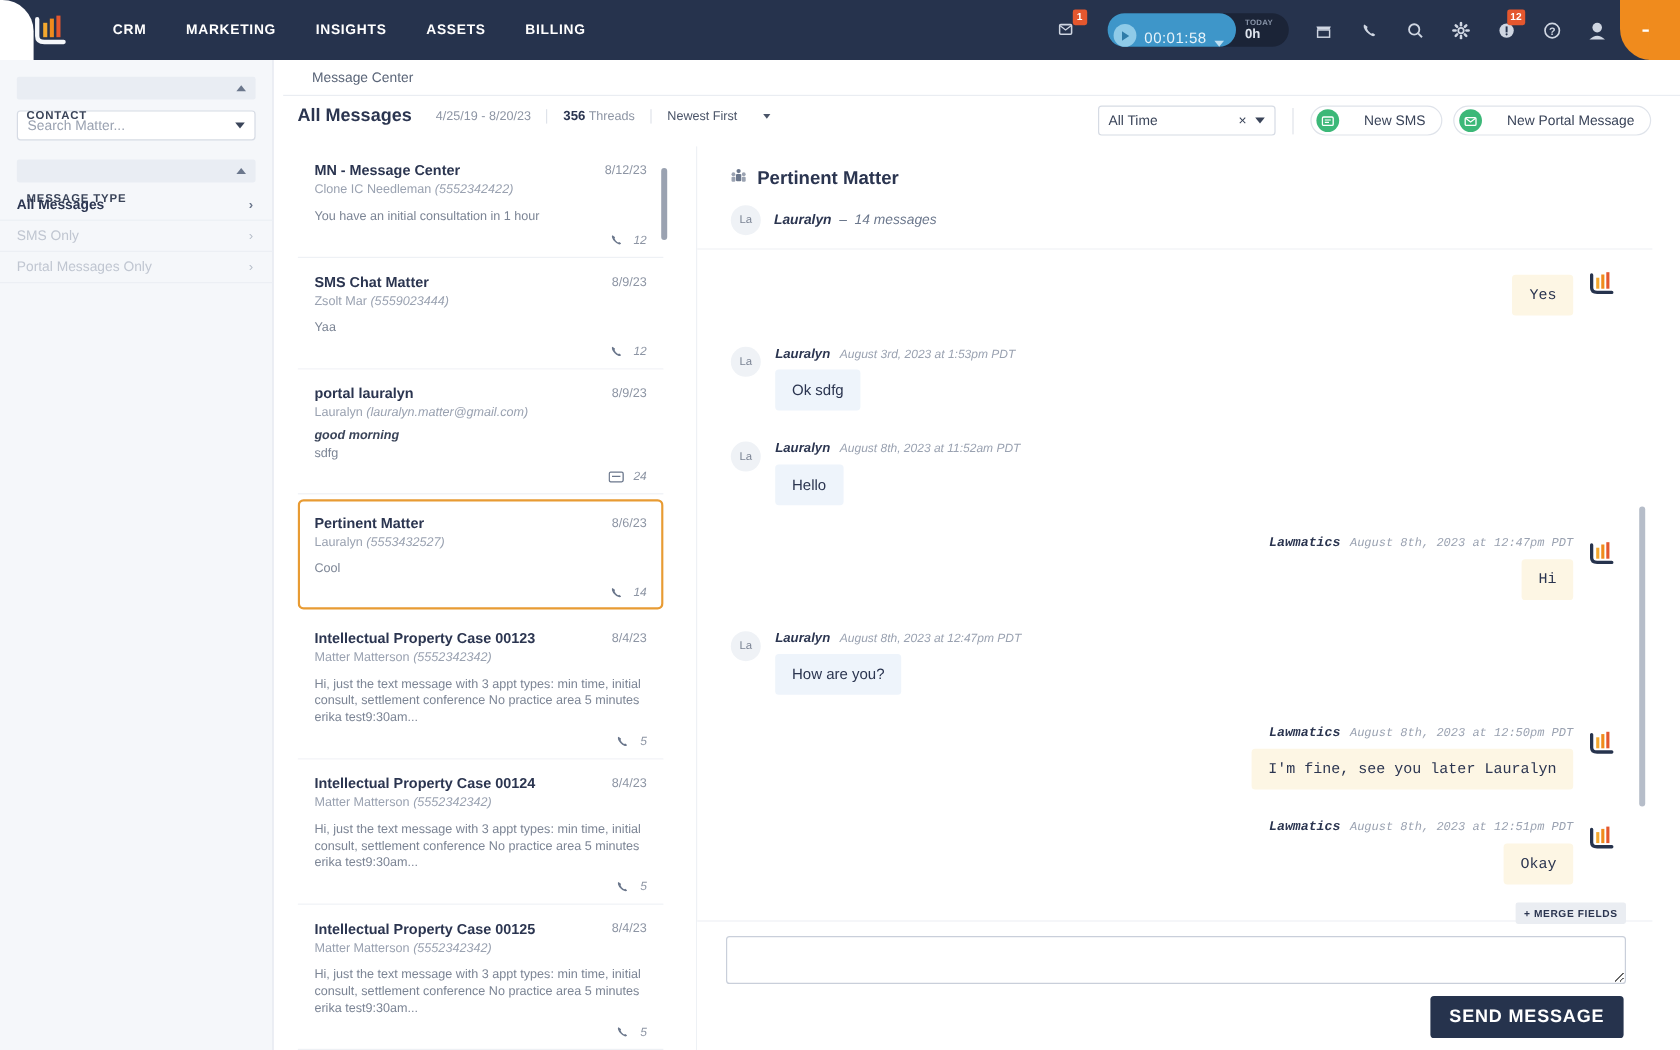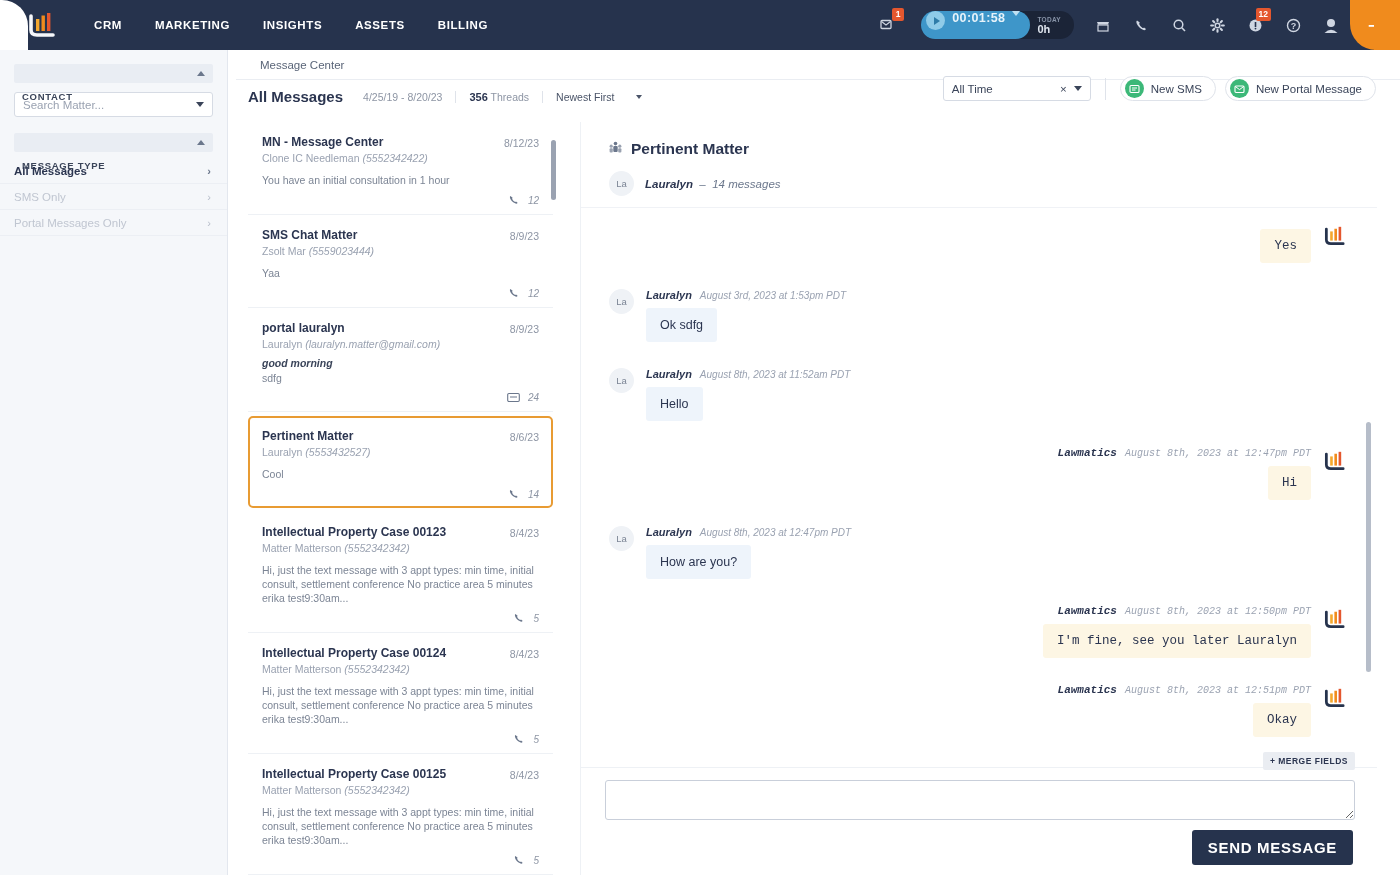--- a/index.html
+++ b/index.html
@@ -37,24 +37,23 @@
   .badge{
     position:absolute; top:-2px; right:-1px; background:#e4572e; color:#fff;
     font-size:8.5px; font-weight:bold; line-height:1; padding:2px 3px; border-radius:2px;
     min-width:12px; text-align:center;
   }
   .timer{
     display:flex; align-items:center; background:#1b2437; border-radius:16px;
     height:28px; margin:0 10px 0 14px; padding-right:4px;
   }
   .timer-left{
-    display:flex;align-items:flex-start; gap:7px;
+    display:flex;align-items:flex-end; gap:7px;
     background:#3e96c9; border-radius:16px; height:28px; padding:0 10px 0 5px;
     cursor:pointer;
-    font-weight:bold;
   }
   .play-circle{
     width:19px;height:19px;border-radius:50%;background:#8fcbe8;
     display:flex;align-items:center;justify-content:center;
   }
   .play-tri{
     width:0;height:0;border-left:6px solid #2f7ca8;
     border-top:4px solid transparent;border-bottom:4px solid transparent; margin-left:2px;
   }
   .timer-val{ color:#e7f3fa; font-size:12.5px; letter-spacing:.4px; }
@@ -109,52 +108,52 @@
   .listhead{
     position:absolute; left:248px; top:88px; display:flex;align-items:center; gap:0;
   }
   .lh-title{ font-size:15px;font-weight:bold;color:#2b3550; margin-right:20px; }
   .lh-range{ font-size:10.5px;color:#8d95a4; padding-right:13px; border-right:1px solid #dfe3ea; }
   .lh-threads{ font-size:10.5px;color:#8d95a4; padding:0 13px; border-right:1px solid #dfe3ea; }
   .lh-threads b{ color:#2b3550; font-size:11px;}
   .lh-sort{ font-size:10.5px;color:#4a5468; padding-left:13px; display:flex;align-items:center;gap:22px; cursor:pointer;}
   .caret-dn-sm{width:0;height:0;border-left:3.5px solid transparent;border-right:3.5px solid transparent;border-top:4.5px solid #4a5468;}
 
-  .filters{ position:absolute; right:24px; top:76px; display:flex;align-items:center; gap:0; }
+  .filters{ position:absolute; right:24px; top:88px; display:flex;align-items:center; gap:0; }
   .sel-alltime{
     width:148px;height:25px;border:1px solid #d6dbe4;border-radius:3px;background:#fff;
     display:flex;align-items:center;justify-content:space-between;padding:0 8px; cursor:pointer;
   }
   .sel-alltime span{ font-size:11.5px;color:#3a4459; }
   .sel-icons{ display:flex;align-items:center;gap:7px;color:#8d95a4;font-size:11px; }
   .divider-v{ width:1px;height:22px;background:#dfe3ea;margin:0 14px; }
   .pillbtn{
     height:25px;border:1px solid #dfe3ea;border-radius:14px;background:#fff;
-    display:flex;align-items:center;gap:7px;padding:0 13px 0 4px;cursor:pointer;margin-left:9px;
+    display:flex;align-items:center;gap:21px;padding:0 13px 0 4px;cursor:pointer;margin-left:9px;
   }
   .pill-ico{
     width:19px;height:19px;border-radius:50%;background:#3cb878;color:#fff;
     display:flex;align-items:center;justify-content:center;font-size:10px;
   }
   .pillbtn span{ font-size:11.5px;color:#3a4459; }
 
   
   .threadlist{
     position:absolute; left:248px; top:122px; width:305px; height:753px;
     overflow:hidden;
   }
   .thread{
     position:relative; background:#fff; padding:13px 14px 8px 14px;
     border-bottom:1px solid #eef1f5; cursor:pointer;
   }
   .thread.sel{
     border:2px solid #e89b33; border-radius:5px; padding:11px 12px 6px 12px;
     margin:4px 0;
   }
-  .th-top{ display:flex;justify-content:space-between;align-items:flex-end; }
+  .th-top{ display:flex;justify-content:space-between;align-items:center; }
   .th-title{ font-size:12px;font-weight:bold;color:#2b3550; }
   .th-date{ font-size:10.5px;color:#8d95a4; }
   .th-sub{ font-size:10.5px;color:#9aa2b1; font-style:italic; margin-top:3px; }
   .th-sub .nm{ font-style:normal; }
   .th-snip{ font-size:10.5px;color:#7c8595; margin-top:9px; line-height:14px; }
   .th-snip.b{ font-weight:bold;color:#3a4459;font-style:italic; margin-top:6px;}
   .th-snip.plain{ margin-top:1px; }
   .th-foot{ display:flex;justify-content:flex-end;align-items:center;gap:8px; margin-top:7px; }
   .th-count{ font-size:10px;color:#8d95a4;font-style:italic; }
   .ico-gray{ color:#6b778c; font-size:11px; display:flex;align-items:center; }

